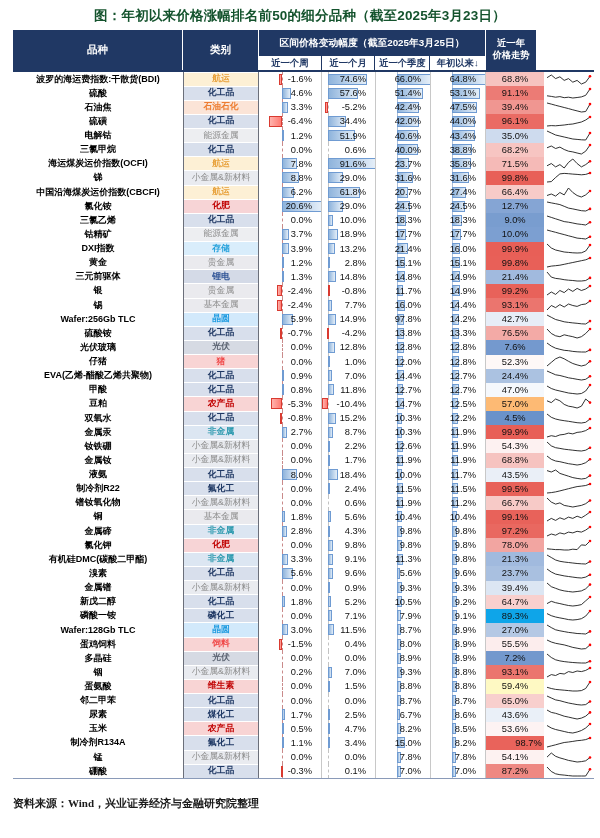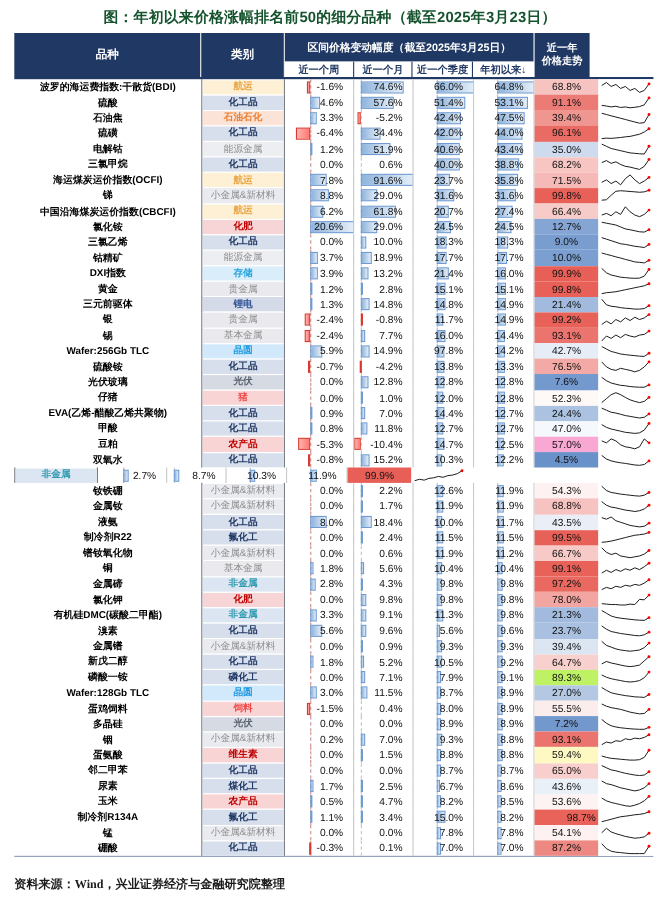--- a/index.html
+++ b/index.html
@@ -837,21 +837,21 @@
           <div class="cell c-val c-q">
             <div class="axisline axis-blue" style="left: 20.9px;"></div>
             <div class="dbar" style="left: 20.9px; width: 7.595px;"></div>
             <span class="num">14.7%</span>
           </div>
           <div class="cell c-val c-y">
             <div class="axisline axis-blue" style="left: 20.9px;"></div>
             <div class="dbar" style="left: 20.9px; width: 6.57793px;"></div>
             <span class="num">12.5%</span>
           </div>
-          <div class="cell c-pct" style="background: #f9a8d4;">57.0%</div>
+          <div class="cell c-pct" style="background: #fdba74;">57.0%</div>
           <div class="cell c-spark">
             <svg width="48" height="13">
               <polyline points="2.0,3.8 6.3,5.6 10.6,2.0 14.9,3.8 19.2,7.4 23.5,9.2 27.8,9.9 32.1,11.0 36.4,9.2 40.7,2.0 45.0,5.6" fill="none" stroke="#1a1a1a" stroke-width="0.9"></polyline>
               <circle cx="45.0" cy="5.6" r="1.3" fill="#ff0000"></circle>
             </svg>
           </div>
         </div>
         <div class="trow">
           <div class="cell c-name">双氧水</div>
           <div class="cell c-cat">
@@ -879,20 +879,21 @@
           </div>
           <div class="cell c-pct" style="background: rgb(106, 146, 202);">4.5%</div>
           <div class="cell c-spark">
             <svg width="48" height="13">
               <polyline points="2.0,2.0 6.3,5.3 10.6,7.0 14.9,8.0 19.2,8.7 23.5,9.3 27.8,10.0 32.1,10.7 36.4,11.0 40.7,10.3 45.0,7.0" fill="none" stroke="#1a1a1a" stroke-width="0.9"></polyline>
               <circle cx="45.0" cy="7.0" r="1.3" fill="#ff0000"></circle>
             </svg>
           </div>
         </div>
         <div class="trow">
+          <div class="cell c-name">金属汞</div>
           <div class="cell c-cat">
             <span class="pill" style="background: rgb(220, 230, 242); color: rgb(46, 154, 175); font-weight: bold;">非金属</span>
           </div>
           <div class="cell c-val c-w">
             <div class="axisline " style="left: 22.68px;"></div>
             <div class="dbar" style="left: 22.68px; width: 5.28466px;"></div>
             <span class="num">2.7%</span>
           </div>
           <div class="cell c-val c-m">
             <div class="axisline axis-gray" style="left: 5.94px;"></div>
@@ -1323,21 +1324,21 @@
           <div class="cell c-val c-q">
             <div class="axisline axis-blue" style="left: 20.9px;"></div>
             <div class="dbar" style="left: 20.9px; width: 4.08167px;"></div>
             <span class="num">7.9%</span>
           </div>
           <div class="cell c-val c-y">
             <div class="axisline axis-blue" style="left: 20.9px;"></div>
             <div class="dbar" style="left: 20.9px; width: 4.78873px;"></div>
             <span class="num">9.1%</span>
           </div>
-          <div class="cell c-pct" style="background: #bef264;">89.3%</div>
+          <div class="cell c-pct" style="background: #0ea5e9;">89.3%</div>
           <div class="cell c-spark">
             <svg width="48" height="13">
               <polyline points="2.0,4.6 6.3,6.7 10.6,8.0 14.9,8.9 19.2,9.7 23.5,10.6 27.8,11.0 32.1,10.6 36.4,9.7 40.7,7.1 45.0,2.0" fill="none" stroke="#1a1a1a" stroke-width="0.9"></polyline>
               <circle cx="45.0" cy="2.0" r="1.3" fill="#ff0000"></circle>
             </svg>
           </div>
         </div>
         <div class="trow">
           <div class="cell c-name">Wafer:128Gb TLC</div>
           <div class="cell c-cat">

